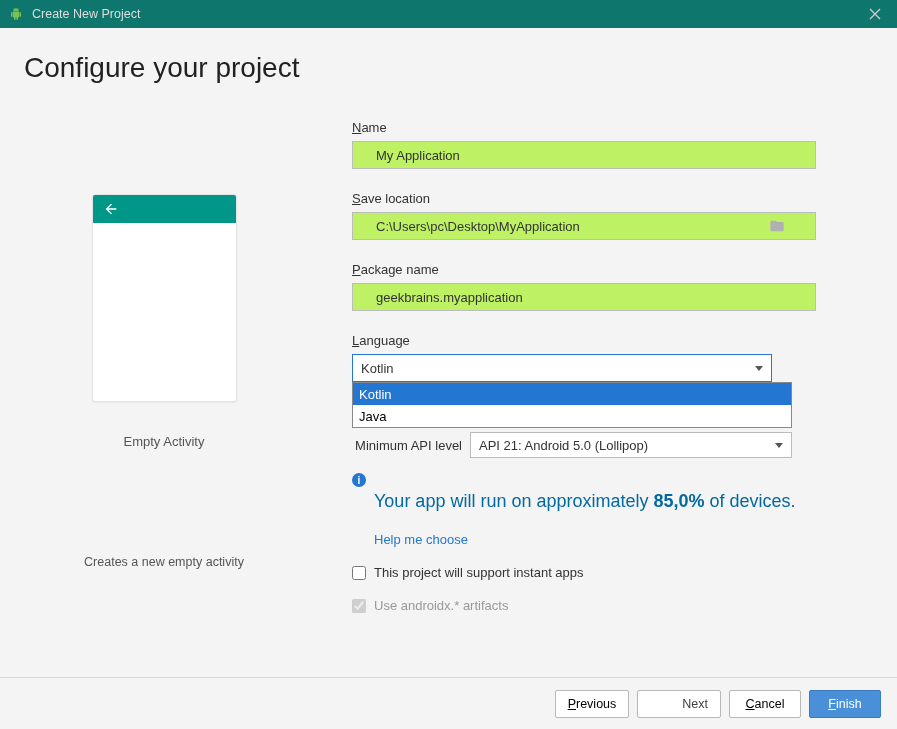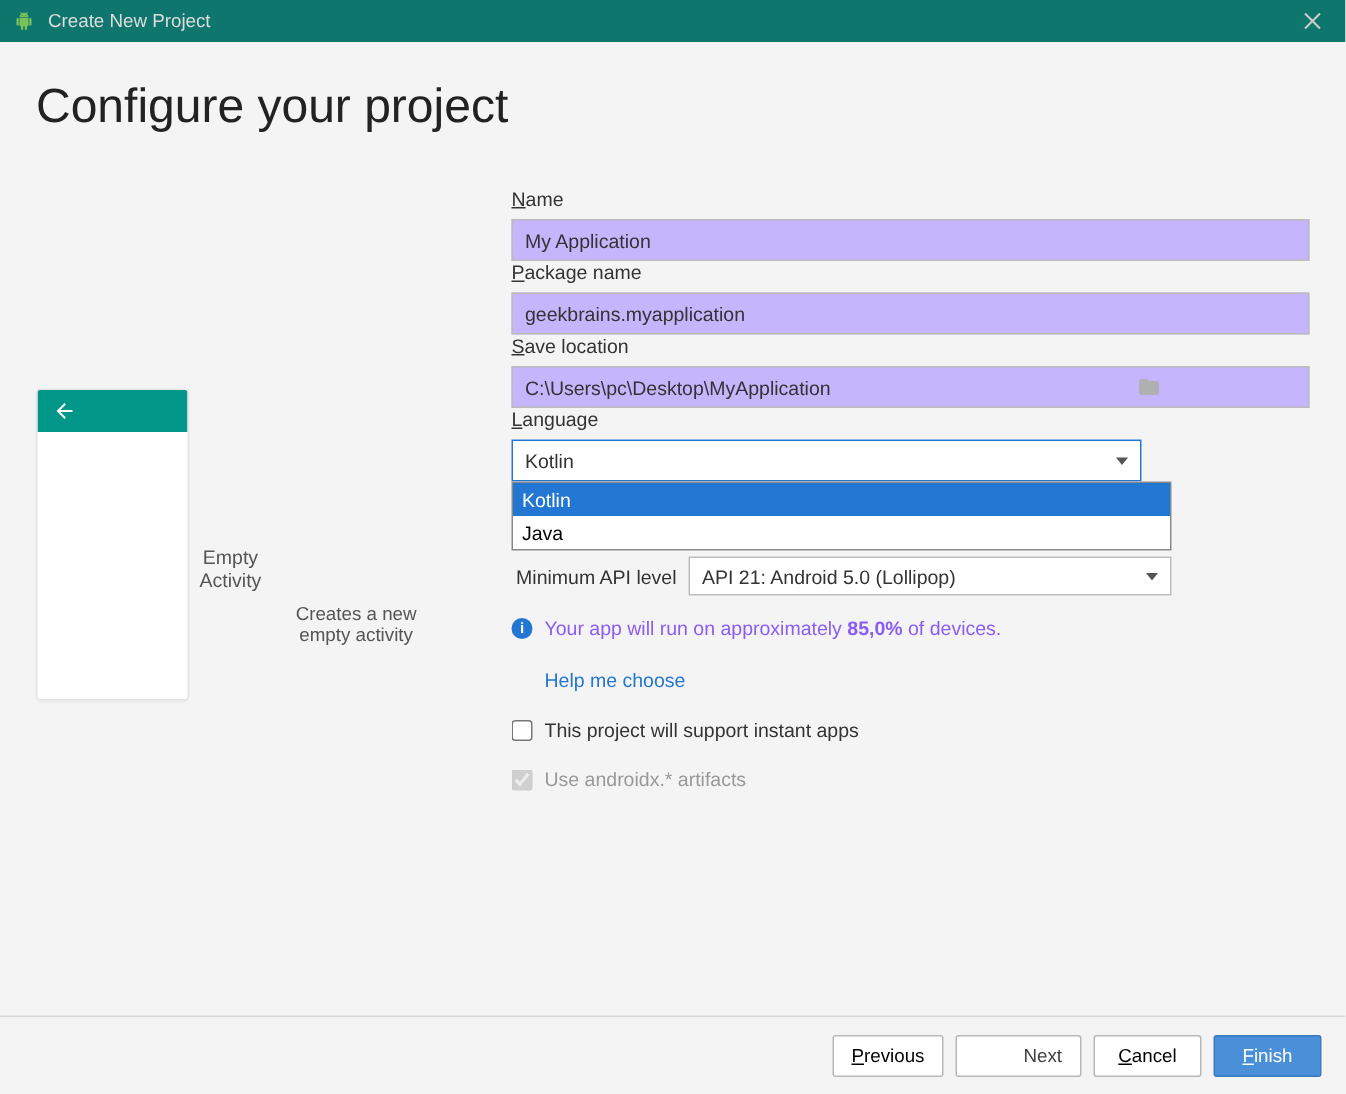--- a/index.html
+++ b/index.html
@@ -6,40 +6,40 @@
   html, body { width: 897px; height: 729px; font-family: "Segoe UI", Arial, sans-serif; font-size: 13px; color: #333; }
   body { background: #f4f4f4; display: flex; flex-direction: column; }
 
   .title-bar { background: #0f766e; color: #ddd; height: 28px; display: flex; align-items: center; padding: 0 8px; }
   .title-bar .app-icon { width: 16px; height: 16px; margin-right: 8px; display:inline-flex; align-items:center; justify-content:center; }
   .title-bar .title-text { flex: 1; font-size: 12.5px; color: #ddd; }
   .title-bar .close-btn { width: 28px; height: 28px; display: flex; align-items: center; justify-content: center; color: #ccc; cursor: pointer; }
 
   .content { flex: 1; padding: 24px 24px 0 24px; overflow: hidden; position: relative; }
 
-  h1.page-title { font-size: 32px; font-weight: 400; color: #222; margin-bottom: 36px; }
+  h1.page-title { font-size: 28px; font-weight: 400; color: #222; margin-bottom: 36px; }
 
   .columns { display: flex; gap: 48px; }
 
-  .left-col { width: 280px; display: flex; flex-direction: row; align-items: center; padding-top: 74px; }
+  .left-col { width: 280px; display: flex; flex-direction: column; align-items: center; padding-top: 74px; }
   .preview-card { width: 145px; height: 208px; background: #fff; border: 1px solid #e4e4e4; border-radius: 3px; box-shadow: 0 1px 2px rgba(0,0,0,0.05); overflow: hidden; }
   .preview-top { height: 28px; background: #009688; display: flex; align-items: center; padding-left: 10px; }
   .preview-top svg { fill: #fff; }
   .preview-label { margin-top: 32px; font-size: 13px; color: #555; text-align: center; }
   .preview-desc { margin-top: 106px; font-size: 12.5px; color: #555; text-align: center; }
 
   .right-col { flex: 1; }
 
-  .field-block { position: relative; }
+  .field-block { margin-bottom: 22px; position: relative; }
   .field-label { font-size: 13px; margin-bottom: 6px; display: block; color: #333; }
   .underline { text-decoration: underline; }
 
   .text-input, .select-input {
-    width: 532px; height: 28px; border: 1px solid #bcbcbc; background: #c4b5fd;
-    padding: 0 8px; font-size: 13px; color: #333;
+    width: 464px; height: 28px; border: 1px solid #bcbcbc; background: #bef264;
+    padding: 0 23px; font-size: 13px; color: #333;
   }
 
   .input-wrap { position: relative; width: 440px; }
   .input-wrap .folder-icon {
     position: absolute; right: 6px; top: 50%; transform: translateY(-50%);
     width: 18px; height: 16px; color: #999;
   }
 
   .select-wrap { position: relative; width: 420px; }
   .select-display {
@@ -70,21 +70,21 @@
     padding: 0 8px; font-size: 13px; display: flex; align-items: center;
     justify-content: space-between; cursor: pointer;
   }
 
   .info-row { display: flex; gap: 8px; align-items: flex-start; margin-top: 14px; }
   .info-icon {
     width: 14px; height: 14px; border-radius: 50%; background: #2376d1;
     color: #fff; font-size: 10px; font-weight: bold; display: inline-flex;
     align-items: center; justify-content: center; flex-shrink: 0; margin-top: 1px;
   }
-  .info-text { font-size: 13px; color: #8b5cf6; }
+  .info-text { font-size: 18px; color: #0369a1; margin-top: 19px; }
   .info-text strong { font-weight: 600; }
   .help-link { color: #2376d1; font-size: 13px; cursor: pointer; margin-left: 22px; display: inline-block; margin-top: 20px; }
 
   .check-row { display: flex; align-items: flex-end; gap: 8px; margin-top: 18px; }
   .check-row input[type=checkbox] { width: 14px; height: 14px; }
   .check-row.disabled { color: #999; }
   .check-row.disabled input[type=checkbox] { accent-color: #999; }
   .check-label { font-size: 13px; }
 
   .footer {
@@ -135,34 +135,34 @@
     </div>
 
     <div class="right-col">
 
       <div class="field-block">
         <label class="field-label"><span class="underline">N</span><span>ame</span></label>
         <input class="text-input" type="text" value="My Application" style="">
       </div>
 
       <div class="field-block">
-        <label class="field-label"><span class="underline">P</span><span>ackage name</span></label>
-        <input class="text-input" type="text" value="geekbrains.myapplication" style="">
-      </div>
-
-      <div class="field-block">
         <label class="field-label"><span class="underline">S</span><span>ave location</span></label>
         <div class="input-wrap">
           <input class="text-input" type="text" style="padding-right: 28px;" value="C:\Users\pc\Desktop\MyApplication">
           <span class="folder-icon">
             <svg viewBox="0 0 24 24" width="18" height="16">
                 <path fill="#b0b0b0" d="M10 4H4c-1.1 0-2 .9-2 2v12c0 1.1.9 2 2 2h16c1.1 0 2-.9 2-2V8c0-1.1-.9-2-2-2h-8l-2-2z"></path>
               </svg>
           </span>
         </div>
+      </div>
+
+      <div class="field-block">
+        <label class="field-label"><span class="underline">P</span><span>ackage name</span></label>
+        <input class="text-input" type="text" value="geekbrains.myapplication" style="">
       </div>
 
       <div class="field-block" style="margin-bottom:6px">
         <label class="field-label"><span class="underline">L</span><span>anguage</span></label>
         <div class="select-wrap">
           <div class="select-display">
             <span>Kotlin</span>
             <span class="caret-down"></span>
           </div>
           <div class="dropdown-list">

